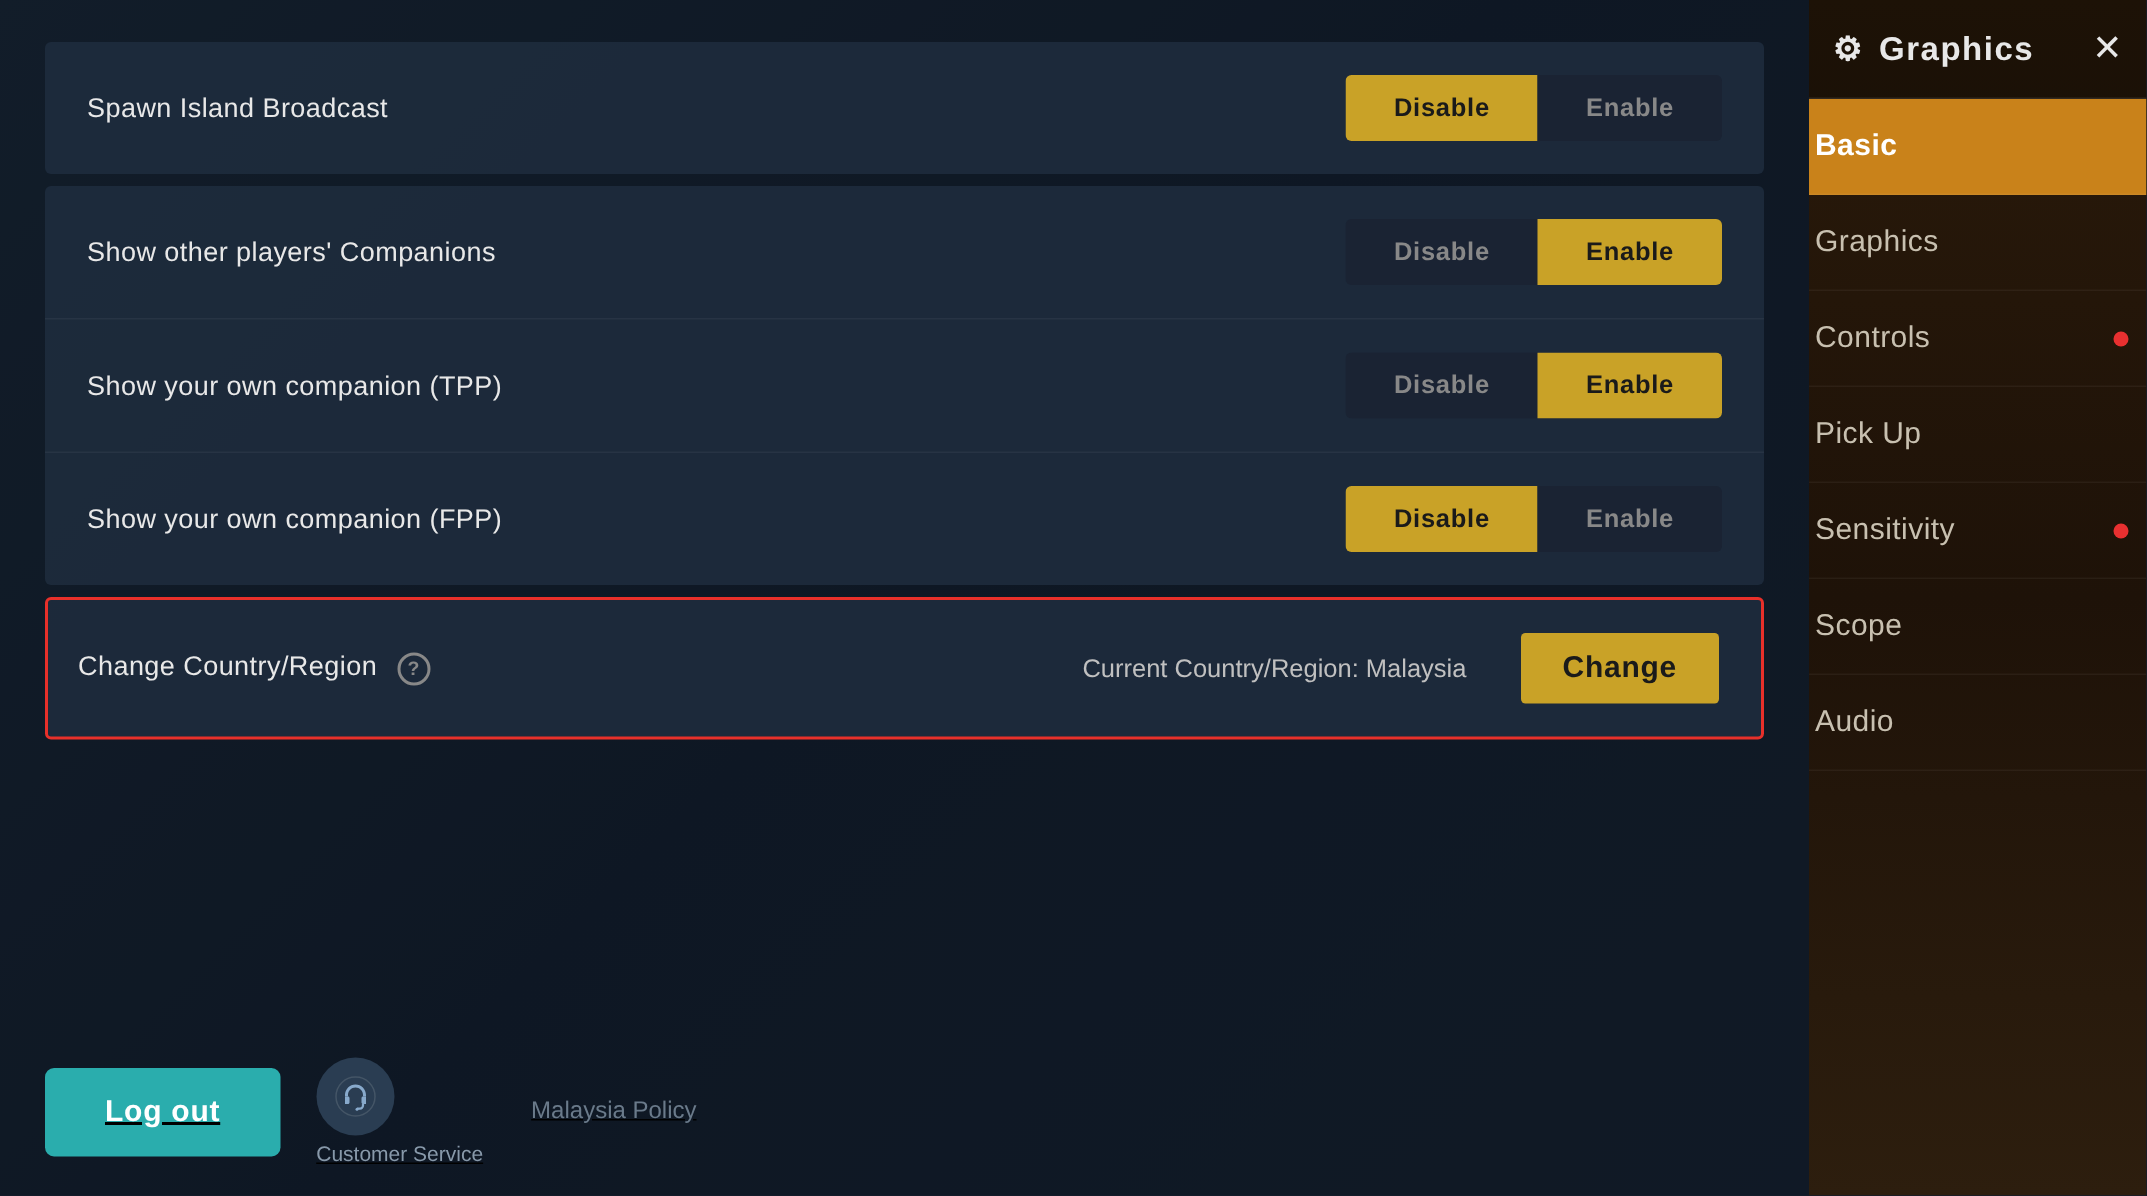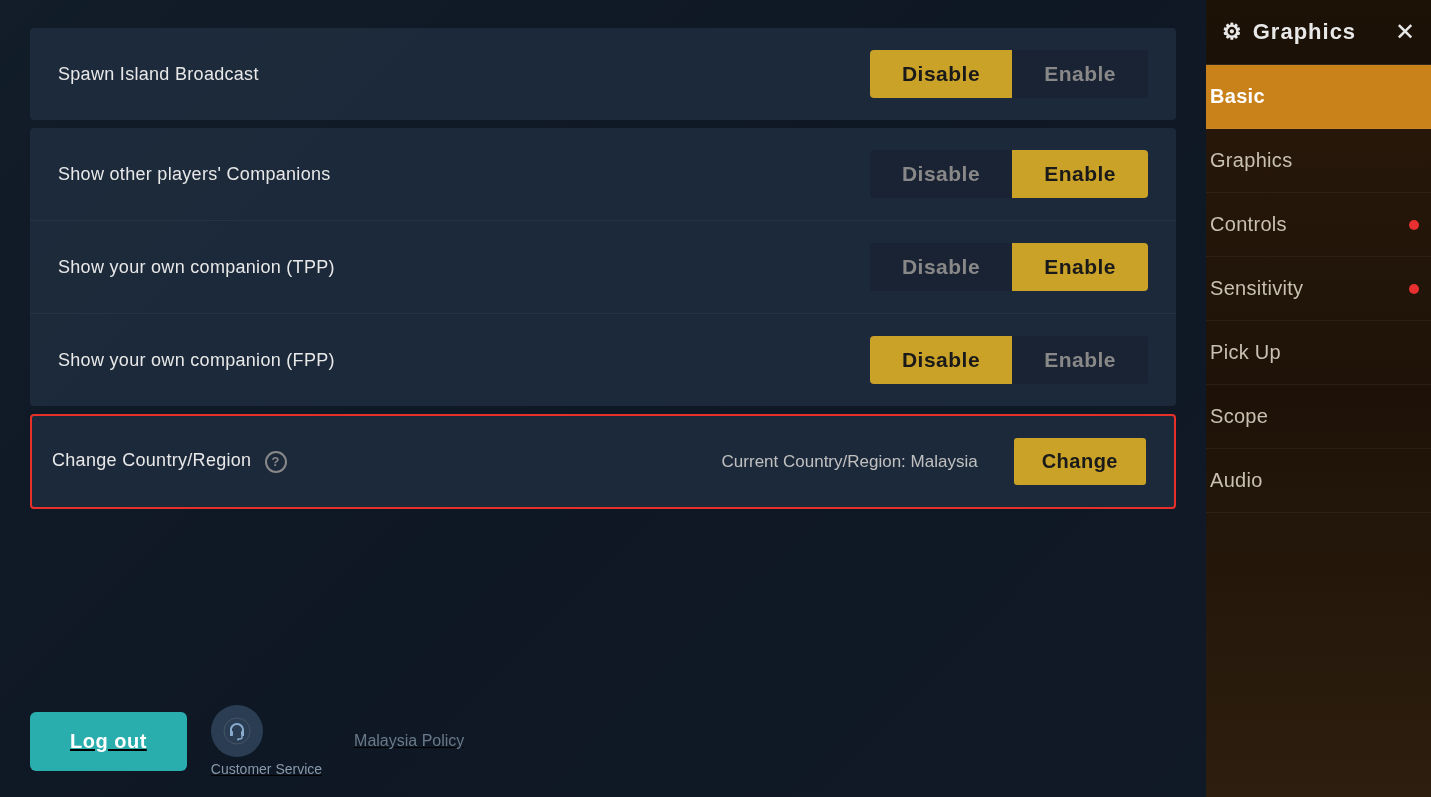--- a/index.html
+++ b/index.html
@@ -69,21 +69,21 @@
 
     
     .toggle-group {
       display: flex;
       border-radius: 4px;
       overflow: hidden;
     }
 
     .toggle-btn {
       padding: 12px 32px;
-      font-size: 21px;
+      font-size: 17px;
       font-weight: 700;
       cursor: pointer;
       border: none;
       letter-spacing: 0.5px;
     }
 
     .toggle-btn.disable {
       background: #1a2333;
       color: #888;
     }
@@ -379,26 +379,26 @@
       <span>Basic</span>
     </div>
     <div class="nav-item">
       <span>Graphics</span>
     </div>
     <div class="nav-item">
       <span>Controls</span>
       <span class="notification-dot"></span>
     </div>
     <div class="nav-item">
+      <span>Pick Up</span>
+    </div>
+    <div class="nav-item">
       <span>Sensitivity</span>
       <span class="notification-dot"></span>
     </div>
     <div class="nav-item">
-      <span>Pick Up</span>
-    </div>
-    <div class="nav-item">
       <span>Scope</span>
     </div>
     <div class="nav-item">
       <span>Audio</span>
     </div>
   </nav>
 </div>
 
 </body></html>

